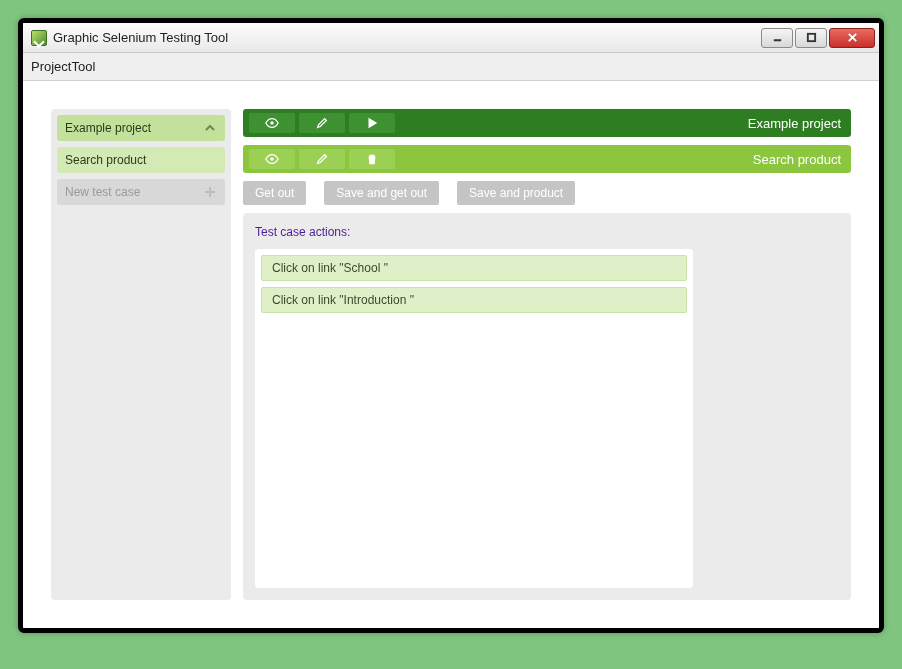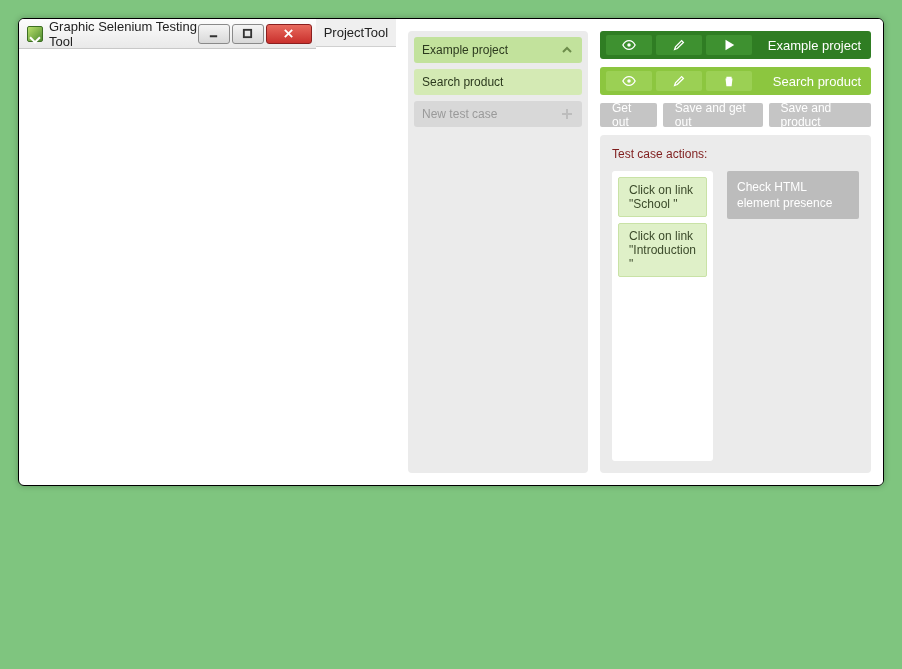--- a/index.html
+++ b/index.html
@@ -3,28 +3,28 @@
 <meta charset="utf-8">
 <style>
   * { box-sizing: border-box; margin: 0; padding: 0; font-family: "Segoe UI", Tahoma, sans-serif; }
   html, body { width: 902px; height: 669px; }
   body {
     background: #7fc57f;
     padding: 18px;
   }
   .window {
     width: 866px;
-    height: 468px;
+    height: 615px;
     background: #fff;
-    border: 1px solid #000000;
+    border: 5px solid #000000;
     border-radius: 6px;
     overflow: hidden;
     box-shadow: 0 0 6px rgba(0,0,0,0.25);
     display: flex;
-    flex-direction: row;
+    flex-direction: column;
   }
   
   .titlebar {
     height: 30px;
     background: linear-gradient(#fdfdfd, #e9e9e9);
     border-bottom: 1px solid #c8c8c8;
     display: flex;
     align-items: center;
     padding: 0 4px 0 8px;
   }
@@ -68,21 +68,21 @@
     font-size: 13px;
     color: #222;
   }
   .menubar span { cursor: pointer; }
 
   
   .body {
     flex: 1;
     display: flex;
     background: #fff;
-    padding: 12px;
+    padding: 28px;
     gap: 12px;
   }
   .sidebar {
     width: 180px;
     background: #ebebeb;
     border-radius: 4px;
     padding: 6px;
     display: flex;
     flex-direction: column;
     gap: 6px;
@@ -128,42 +128,42 @@
     border-radius: 2px;
     display: flex; align-items: center; justify-content: center;
     cursor: pointer;
   }
   .bar.project .bar-btn { background: #3e9130; }
   .bar.testcase .bar-btn{ background: #9bd054; }
   .bar-btn svg { width:14px; height:14px; stroke:#fff; fill:none; }
   .bar-btn.play svg { fill:#fff; stroke:none; }
   .bar-btn.trash svg { fill:#fff; stroke:none; }
 
-  .action-row { display:flex; gap:6px; }
+  .action-row { display:flex; gap:18px; }
   .grey-btn {
     height: 24px;
     padding: 0 12px;
     background: #c5c5c5;
     color: #fff;
     font-size: 12px;
     border-radius: 2px;
     display: flex; align-items: center;
     cursor: pointer;
   }
 
   .workspace {
     flex: 1;
     background: #ebebeb;
     border-radius: 4px;
     padding: 12px;
     display: flex;
     gap: 14px;
   }
   .ws-left { flex: 1; display:flex; flex-direction:column; }
-  .ws-title { font-size: 12px; color:#7f1d1d; margin-bottom: 10px; }
+  .ws-title { font-size: 12px; color:#4c1d95; margin-bottom: 10px; }
   .action-list {
     background: #fff;
     border-radius: 3px;
     flex: 1;
     padding: 6px;
     display: flex;
     flex-direction: column;
     gap: 6px;
   }
   .action-item {
@@ -296,19 +296,18 @@
 
       <div class="workspace">
         <div class="ws-left">
           <div class="ws-title">Test case actions:</div>
           <div class="action-list">
             <div class="action-item">Click on link "School "</div>
             <div class="action-item">Click on link "Introduction "</div>
           </div>
         </div>
         <div class="ws-right">
-          <div class="palette-btn">Check HTML element presence</div>
         </div>
       </div>
 
     </div>
   </div>
 </div>
 
 </body></html>

